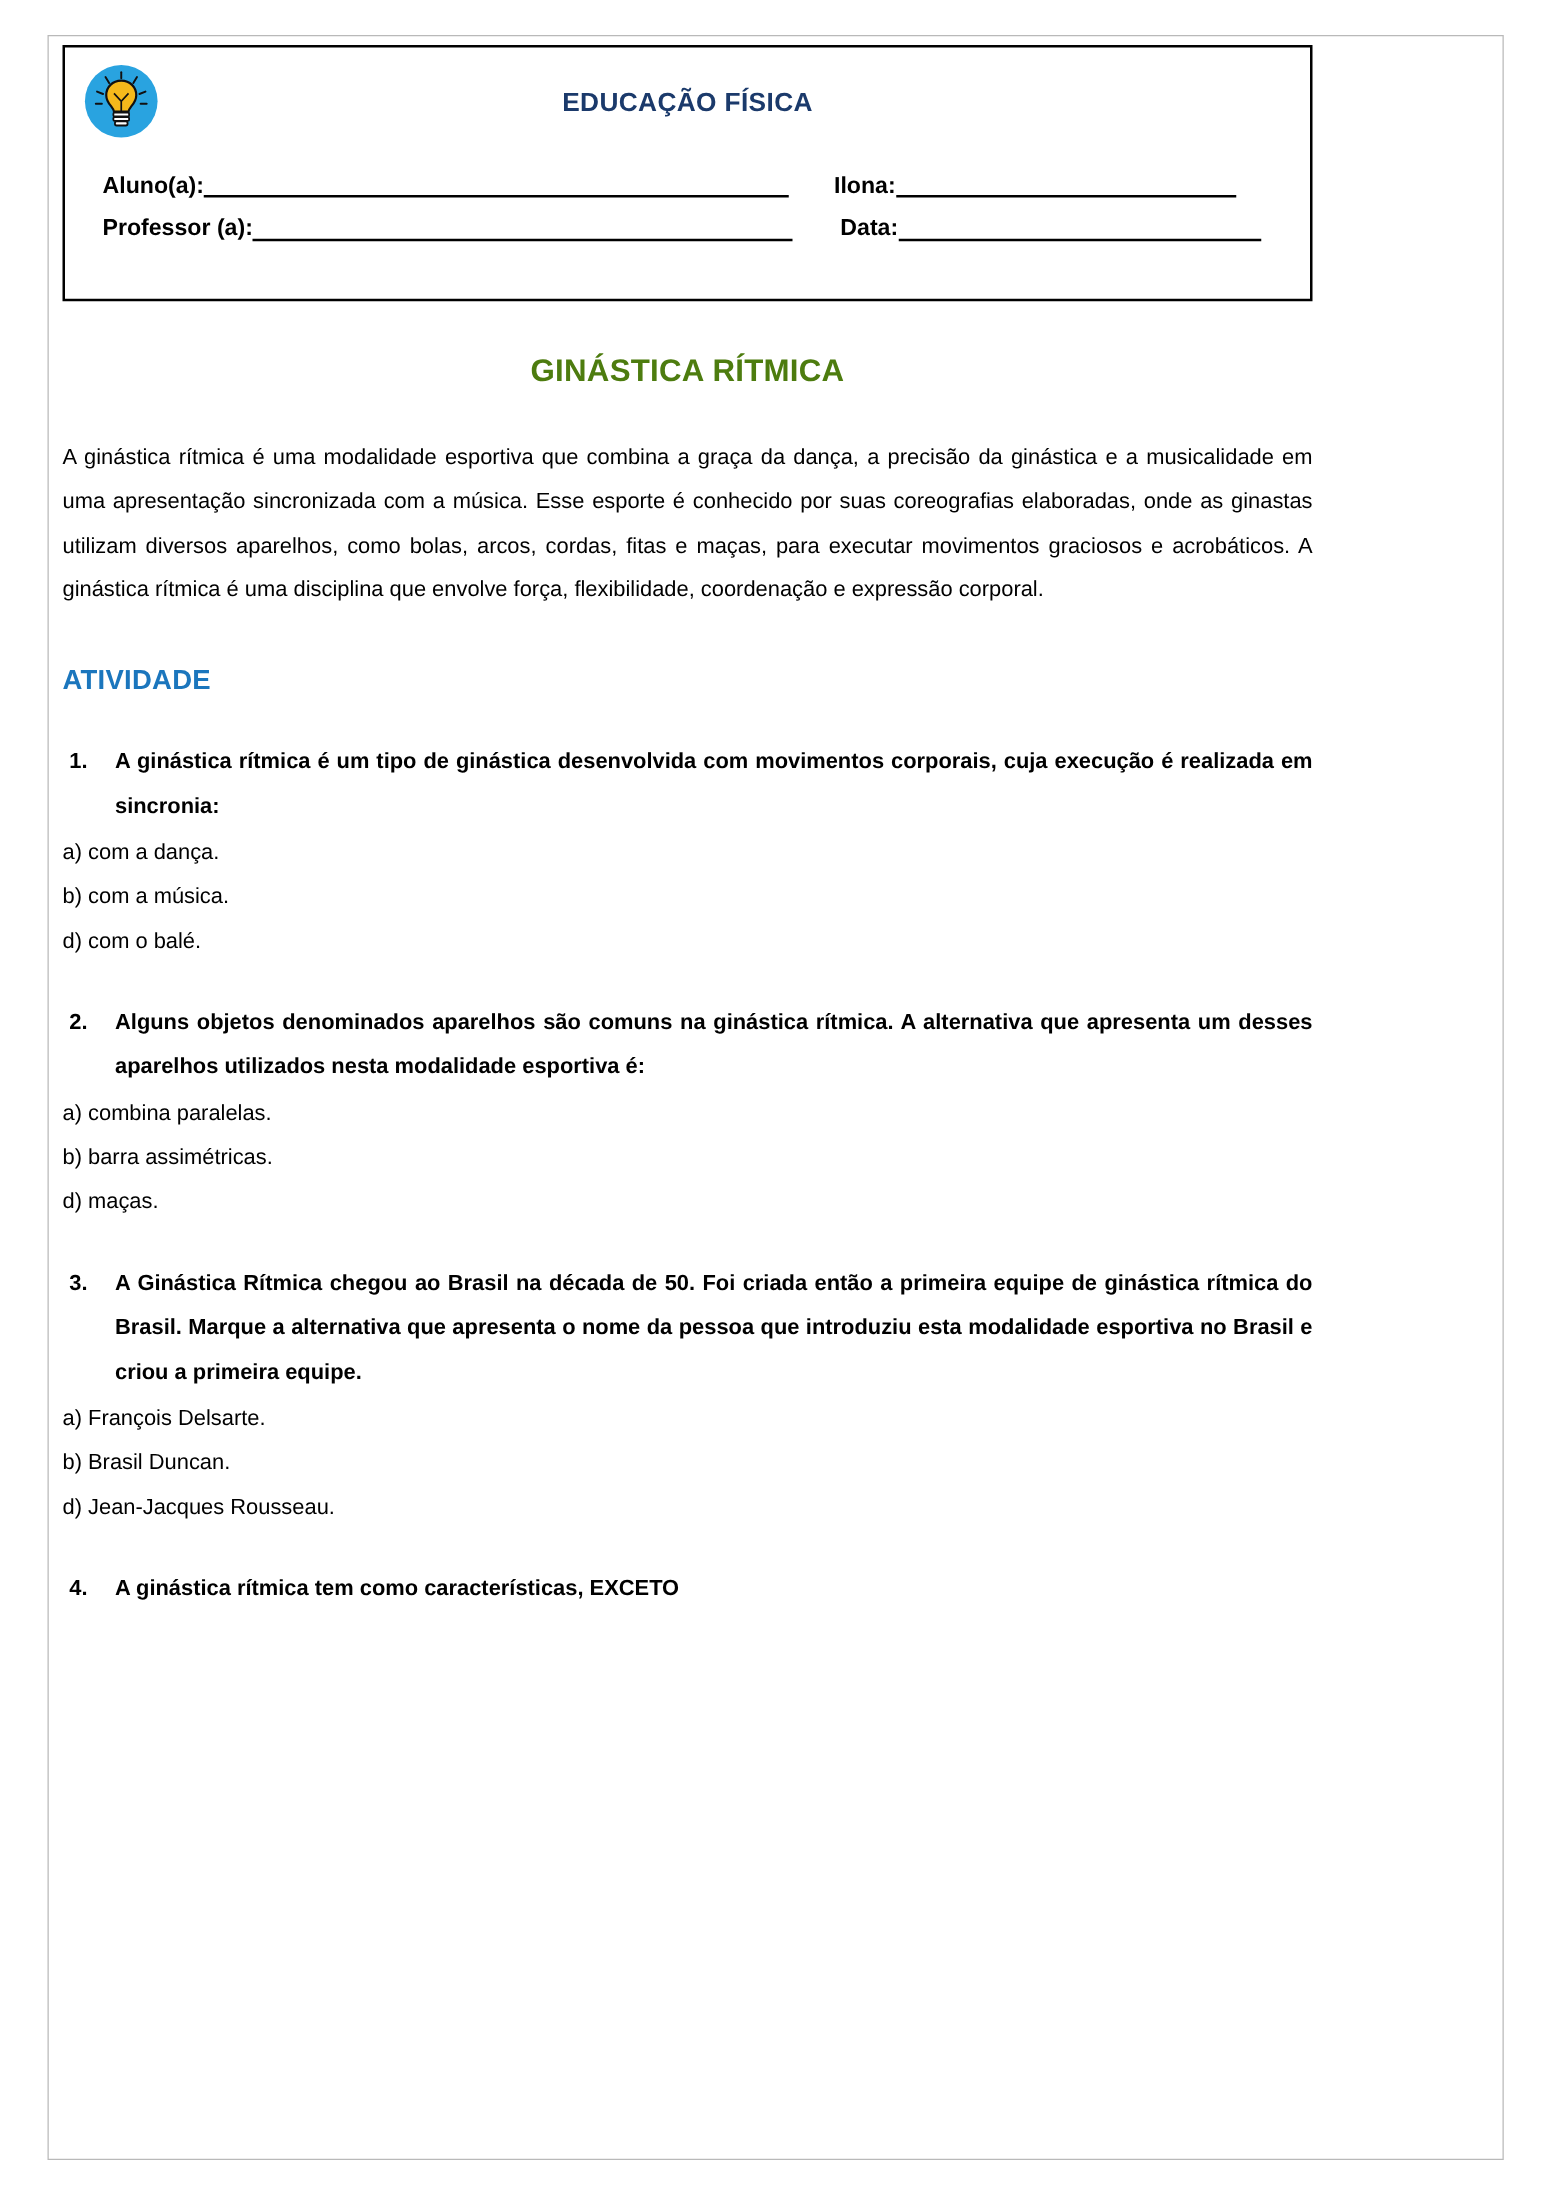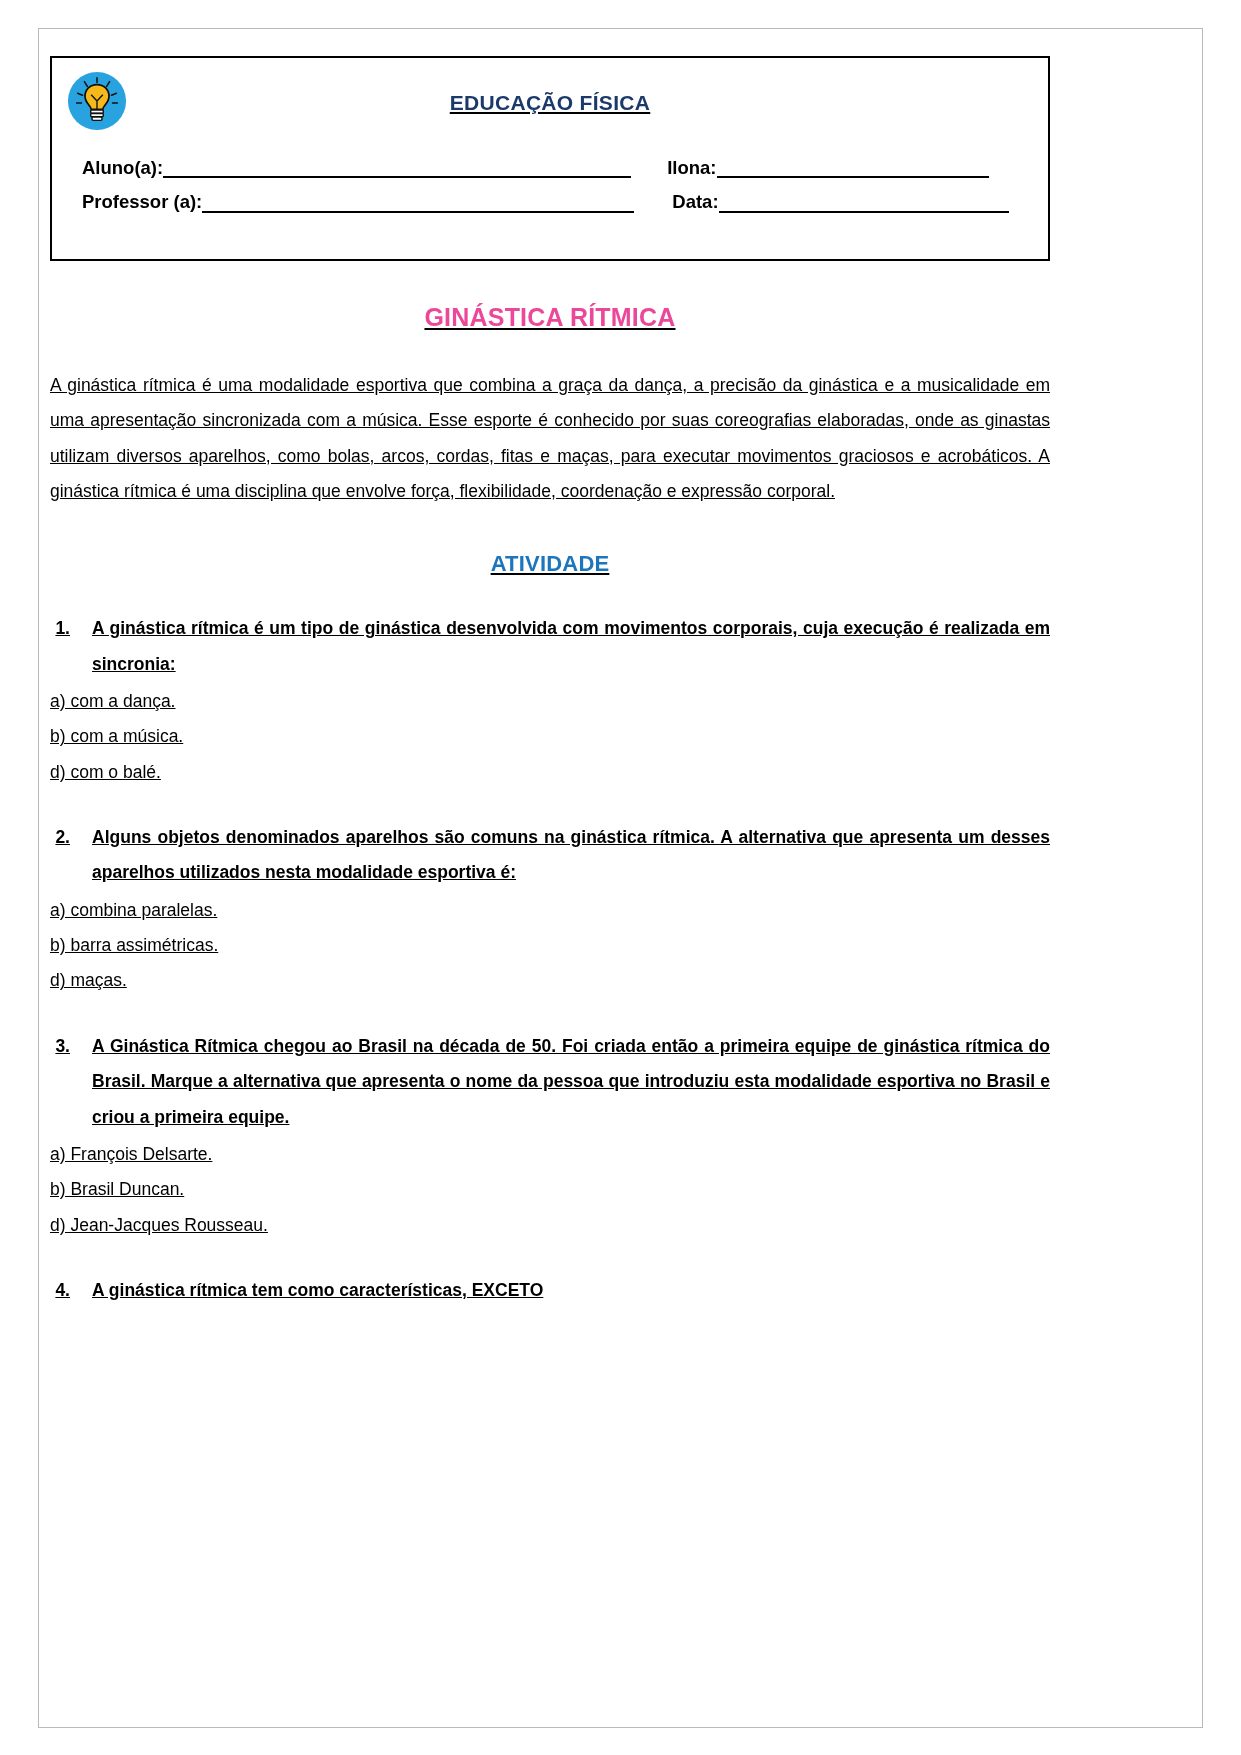--- a/index.html
+++ b/index.html
@@ -28,23 +28,22 @@
     top: 28px;
     width: 1165px;
     height: 1700px;
     border: 1px solid #b9b9b9;
     box-sizing: border-box;
     pointer-events: none;
   }
   .content {
     position: absolute;
     left: 50px;
-    top: 56px;
+    top: 36px;
     width: 1000px;
-    text-decoration: underline;
   }
   
   .header-box {
     border: 2px solid #000000;
     box-sizing: border-box;
     padding: 0;
     width: 1000px;
     height: 205px;
     position: relative;
   }
@@ -95,27 +94,26 @@
   .fld-prof  .fld-line { width: 432px; }
   .fld-data  .fld-line { width: 290px; }
   .spacer-a { width: 36px; }
   .spacer-b { width: 38px; }
 
   
   .doc-title {
     text-align: center;
     font-size: 25px;
     font-weight: bold;
-    color: #ec4899;
+    color: #4d7c0f;
     margin-top: 42px;
     margin-bottom: 0;
     letter-spacing: 0.2px;
   }
   .section-title {
-    text-align: center;
     font-size: 22px;
     font-weight: bold;
     color: #1b76bd;
     margin-top: 42px;
     margin-bottom: 0;
     letter-spacing: 0.2px;
   }
 
   
   .intro {

